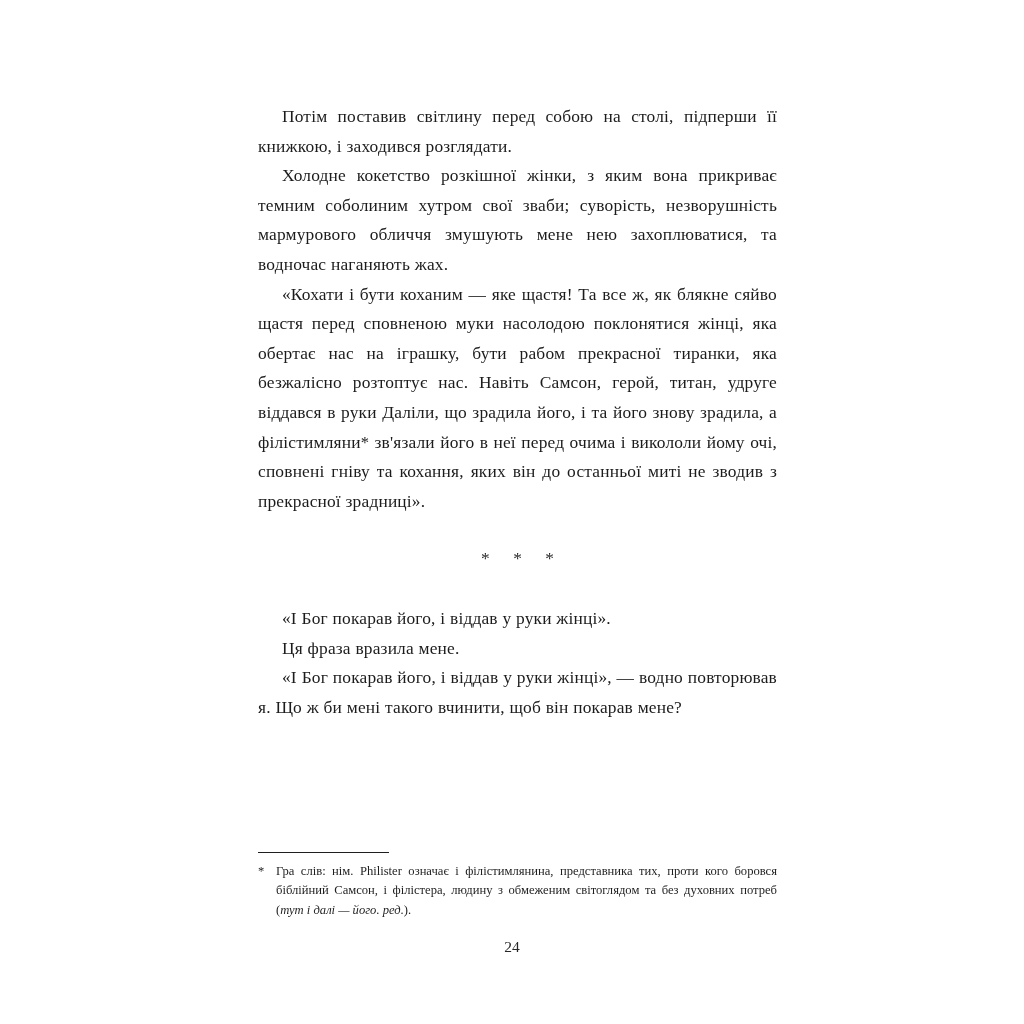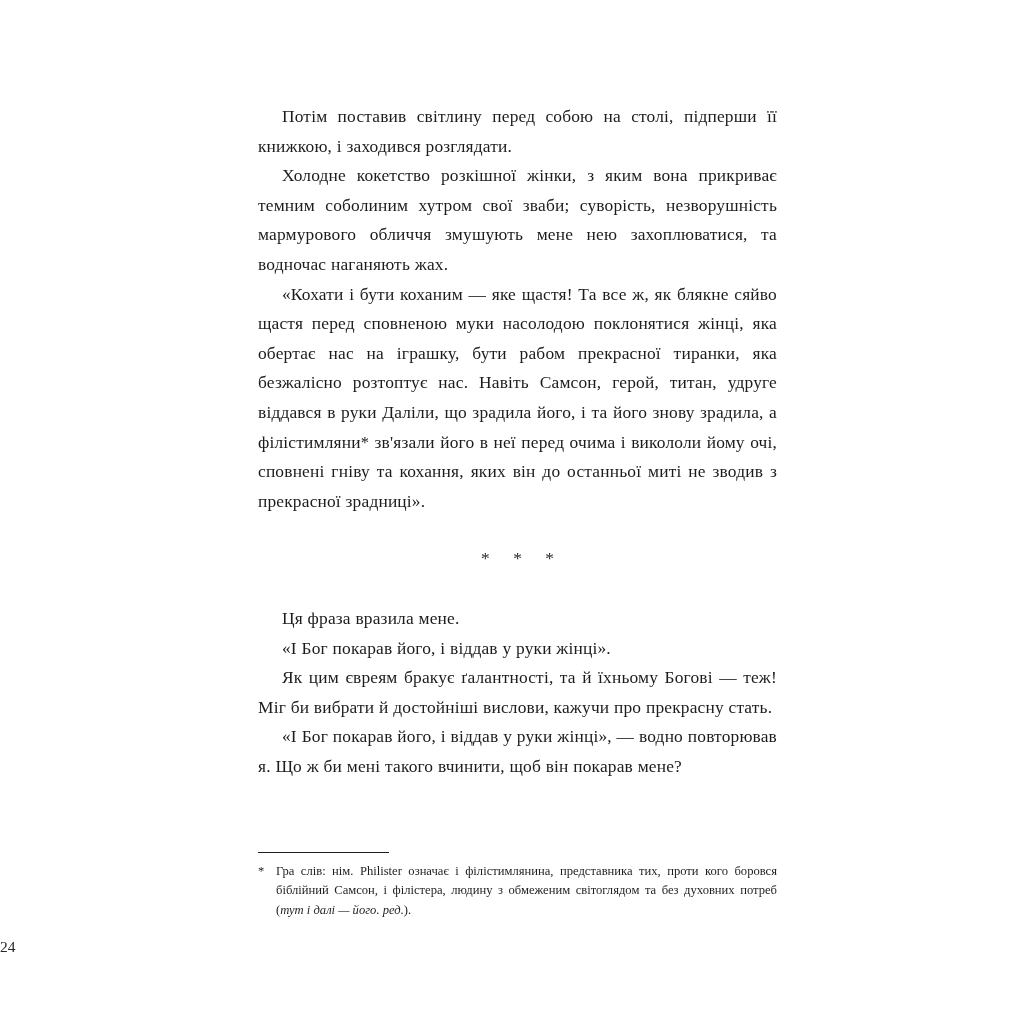--- a/index.html
+++ b/index.html
@@ -91,21 +91,21 @@
   .sup-marker {
     font-size: 0.95em;
     vertical-align: baseline;
   }
 
   .page-number {
     position: absolute;
     left: 0;
     top: 938px;
     width: 1024px;
-    text-align: left;
+    text-align: center;
     font-size: 15.5px;
     color: #262626;
   }
 
   .ital { }
 </style>
 </head>
 <body>
 
 <div class="page">
@@ -114,23 +114,22 @@
 
     <p class="para">Потім поставив світлину перед собою на столі, підперши її книжкою, і заходився розглядати.</p>
     <p class="para">Холодне кокетство розкішної жінки, з яким вона прикриває темним соболиним хутром свої зваби; суворість, незворушність мармурового обличчя змушують мене нею захоплюватися, та водночас наганяють жах.</p>
 
     <p class="para"><span>«Кохати і бути коханим — яке щастя! Та все ж, як блякне сяйво щастя перед сповненою муки насолодою поклонятися жінці, яка обертає нас на іграшку, бути рабом прекрасної тиранки, яка безжалісно розтоптує нас. Навіть Самсон, герой, титан, удруге віддався в руки Даліли, що зрадила його, і та його знову зрадила, а філістимляни</span><span class="sup-marker">*</span><span> зв'язали його в неї перед очима і викололи йому очі, сповнені гніву та кохання, яких він до останньої миті не зводив з прекрасної зрадниці».</span></p>
 
     <div class="gap-before-break"></div>
     <p class="scene-break">* * *</p>
     <div class="gap-after-break"></div>
 
+    <p class="para">«І Бог покарав його, і віддав у руки жінці».</p>
     <p class="para">Ця фраза вразила мене.</p>
-    <p class="para">«І Бог покарав його, і віддав у руки жінці».</p>
-    <p class="para">Як цим євреям бракує ґалантності, та й їхньому Богові — теж! Міг би вибрати й достойніші вислови, кажучи про прекрасну стать.</p>
 
     <p class="para"><span class="ital">«І Бог покарав його, і віддав у руки жінці»</span><span>, — водно повторював я. Що ж би мені такого вчинити, щоб він покарав мене?</span></p>
 
   </div>
 
   <div class="footnote-zone">
     <div class="footnote-rule"></div>
     <div class="footnote"><span class="fn-marker">*</span><span>Гра слів: нім. Philister означає і філістимлянина, представника тих, проти кого боровся біблійний Самсон, і філістера, людину з обмеженим світоглядом та без духовних потреб (</span><em>тут і далі — його. ред.</em><span>).</span></div>
   </div>
 

